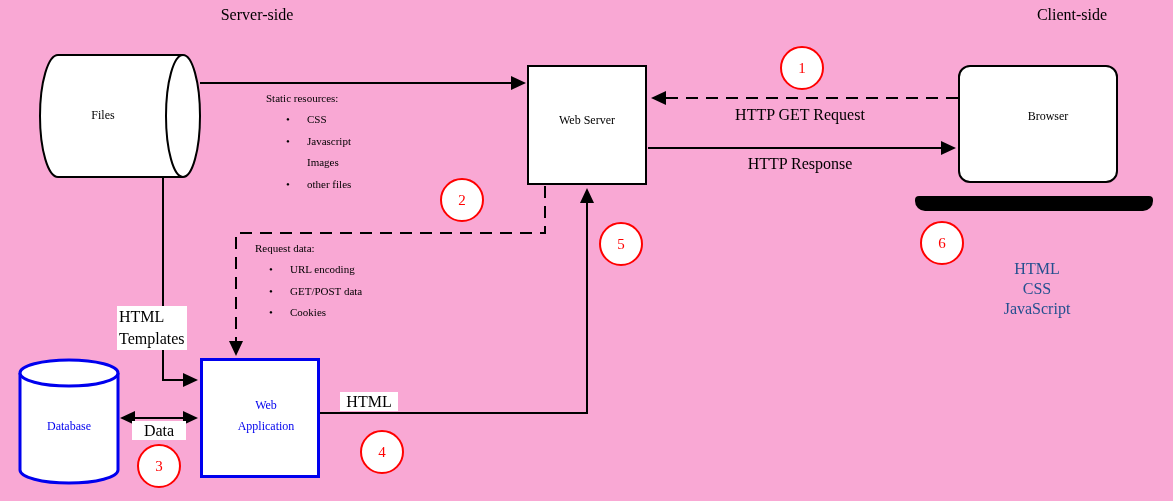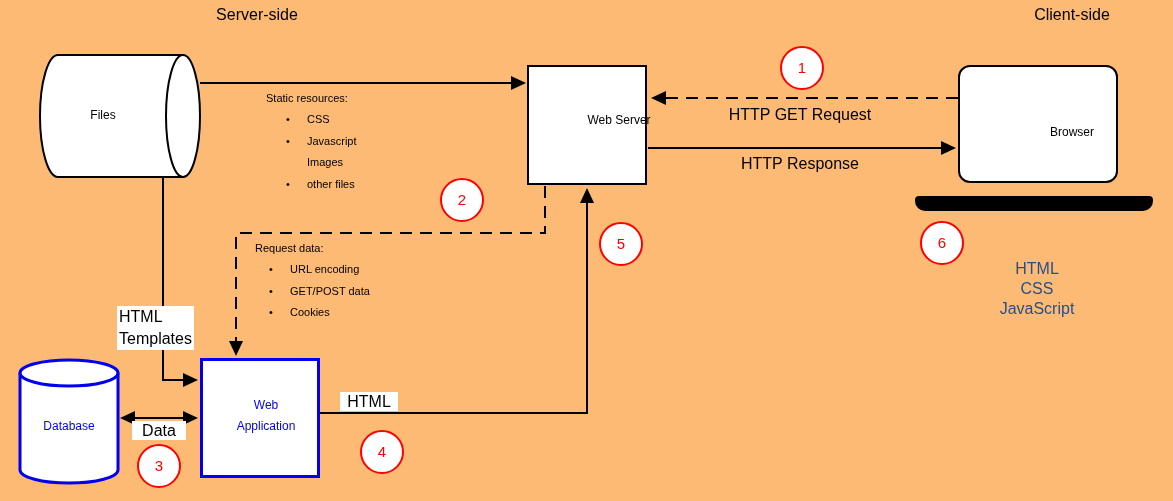--- a/index.html
+++ b/index.html
@@ -1,18 +1,18 @@
 <!DOCTYPE html>
 <html><head>
 <meta charset="utf-8">
 <style>
   html,body{margin:0;padding:0;background:#ffffff;}
   #canvas{
-    position:relative;width:1173px;height:501px;background:#fdba74;
-    font-family:Liberation Sans, sans-serif;color:#000;
+    position:relative;width:1173px;height:501px;background:#f9a8d4;
+    font-family:Liberation Serif, serif;color:#000;
     overflow:hidden;
   }
   #edges{position:absolute;left:0;top:0;z-index:1;}
   .lbl{position:absolute;font-size:16px;line-height:19px;z-index:3;}
   .center{text-align:center;}
   .whitebg{background:#fff;padding:0 2px;}
   .node{position:absolute;box-sizing:border-box;background:#fff;z-index:2;}
   .node-label{position:absolute;z-index:3;font-size:12px;}
   #web-server-box{left:527px;top:65px;width:120px;height:120px;border:2px solid #000;}
   #browser-box{left:958px;top:65px;width:160px;height:118px;border:2px solid #000;border-radius:12px;}
@@ -94,22 +94,22 @@
 
   <div class="lbl center" style="left:177px;top:5px;width:160px;">Server-side</div>
   <div class="lbl center" style="left:992px;top:5px;width:160px;">Client-side</div>
 
   <div id="web-server-box" class="node"></div>
   <div id="browser-box" class="node"></div>
   <div id="webapp-box" class="node"></div>
   <div id="laptop-bar"></div>
 
   <div class="node-label center" style="left:53px;top:108px;width:100px;">Files</div>
-  <div class="node-label center" style="left:527px;top:113px;width:120px;padding-left:32px;">Web Server</div>
-  <div class="node-label center" style="left:958px;top:125px;width:180px;padding-left:24px;">Browser</div>
+  <div class="node-label center" style="left:527px;top:113px;width:120px;">Web Server</div>
+  <div class="node-label center" style="left:958px;top:109px;width:180px;">Browser</div>
   <div class="node-label center blue" style="left:20px;top:419px;width:98px;text-align:center;">Database</div>
   <div class="node-label center blue" style="left:200px;top:395px;width:132px;line-height:21px;">
     <div>Web</div>
     <div>Application</div>
   </div>
 
   <div id="static-resources" class="list-block" style="left:266px;top:87px;width:170px;">
     <div class="bl-title">Static resources:</div>
     <ul>
       <li>

